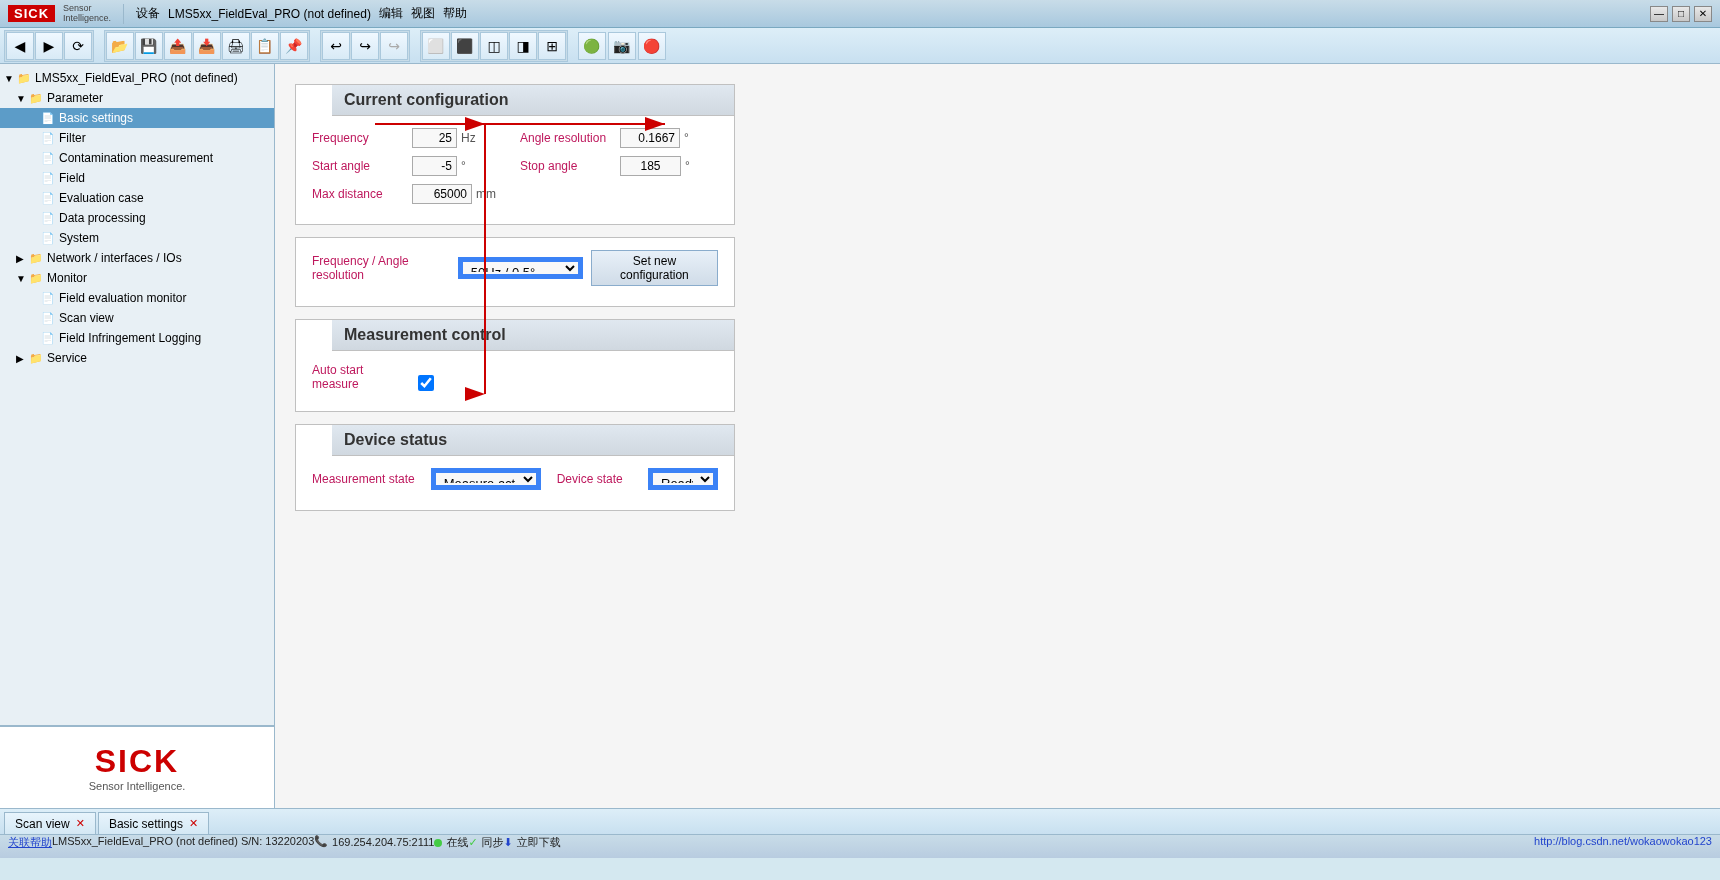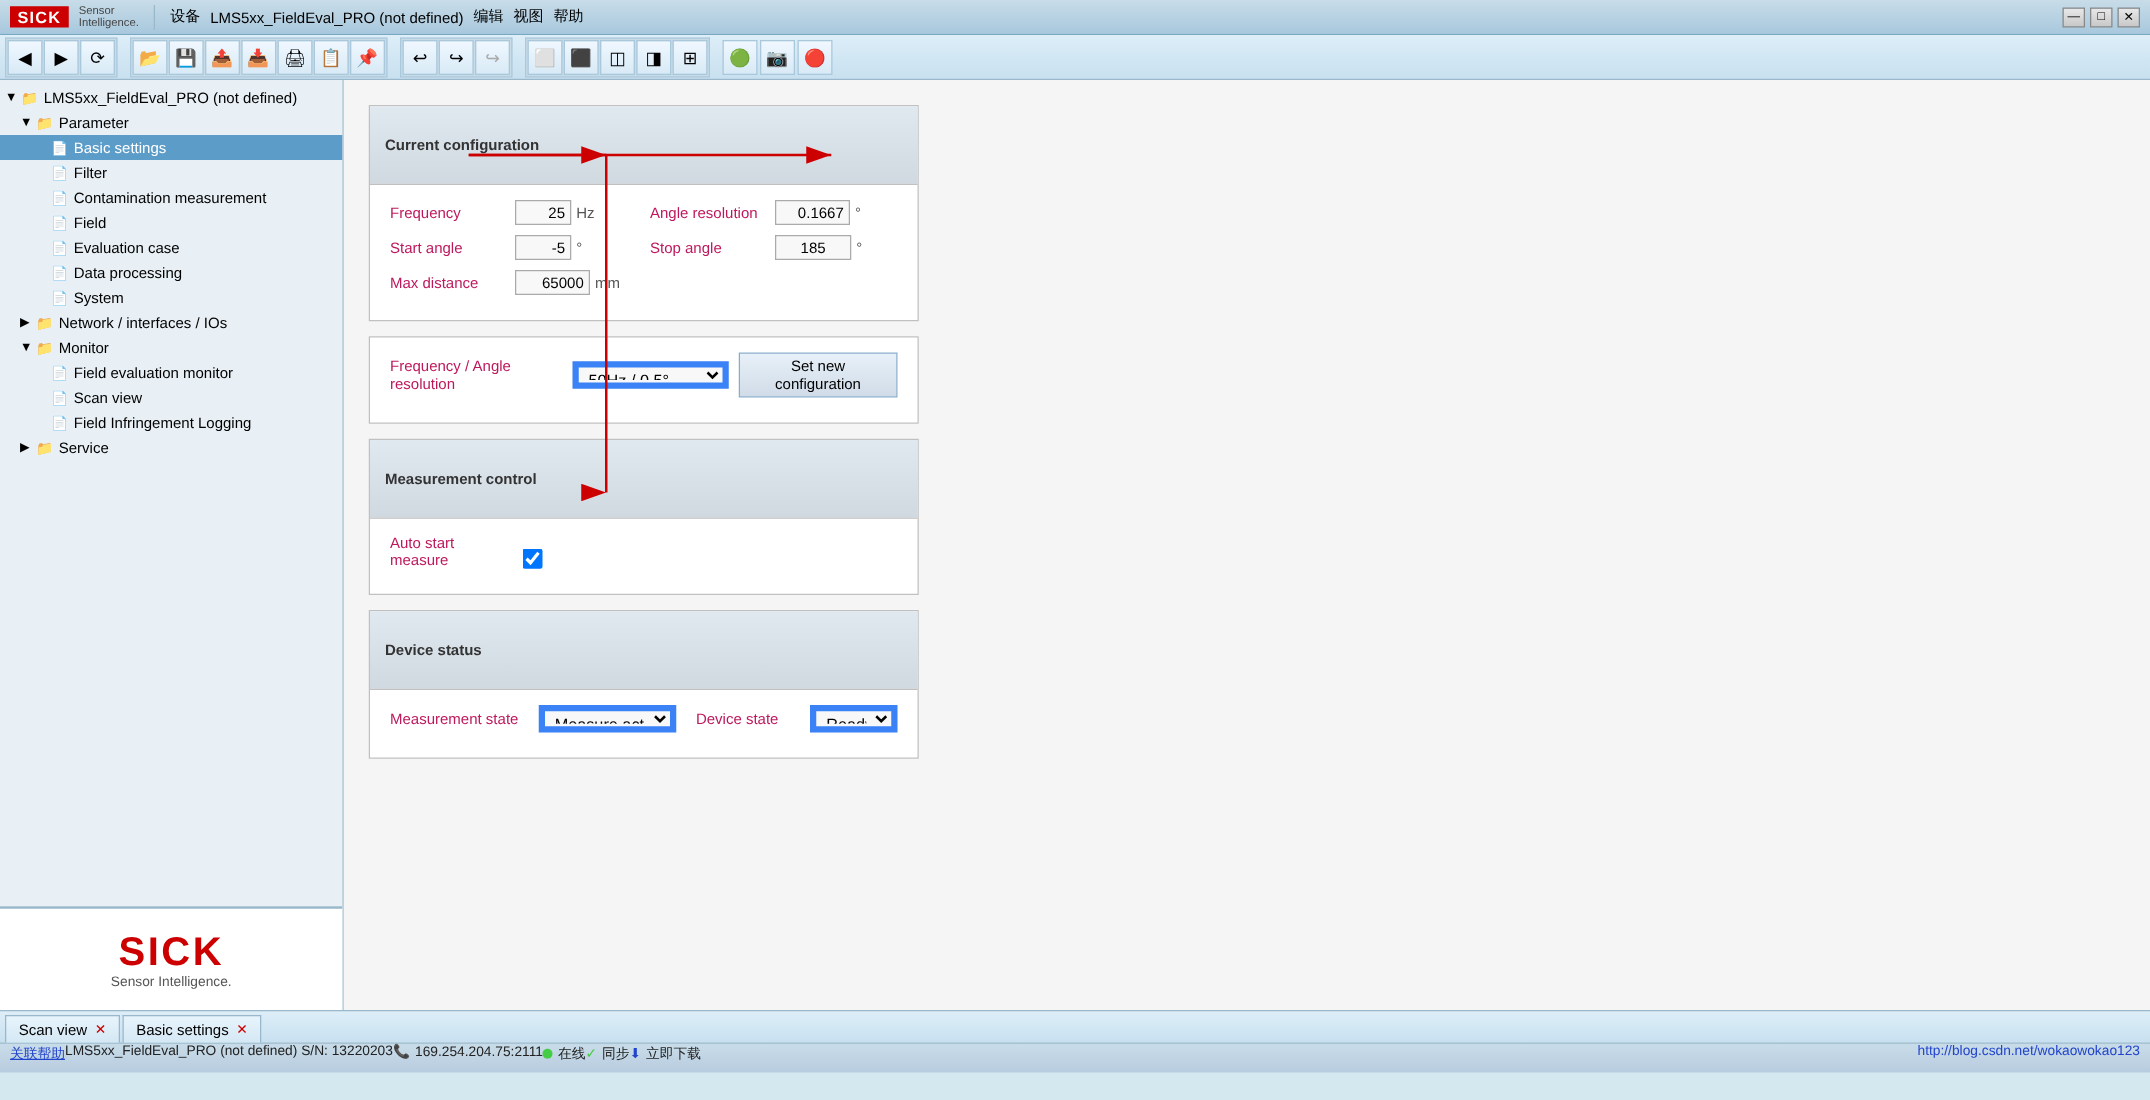--- a/index.html
+++ b/index.html
@@ -90,25 +90,26 @@
 
     
     .config-section {
       background: white;
       border: 1px solid #c0c0c0;
       margin-bottom: 12px;
       width: 440px;
     }
     .section-header {
       background: linear-gradient(to bottom, #e0e8f0, #d0d8e0);
-      padding: 24px 12px;
-      font-size: 12px;
+      padding: 6px 12px;
+      font-size: 16px;
       font-weight: bold;
       color: #333;
       border-bottom: 1px solid #c0c0c0;
+      margin-left: 36px;
     }
     .section-body { padding: 12px 16px; }
 
     .field-row {
       display: flex;
       align-items: center;
       margin-bottom: 8px;
     }
     .field-label { font-size: 12px; color: #be185d; width: 100px; }
     .field-input {

